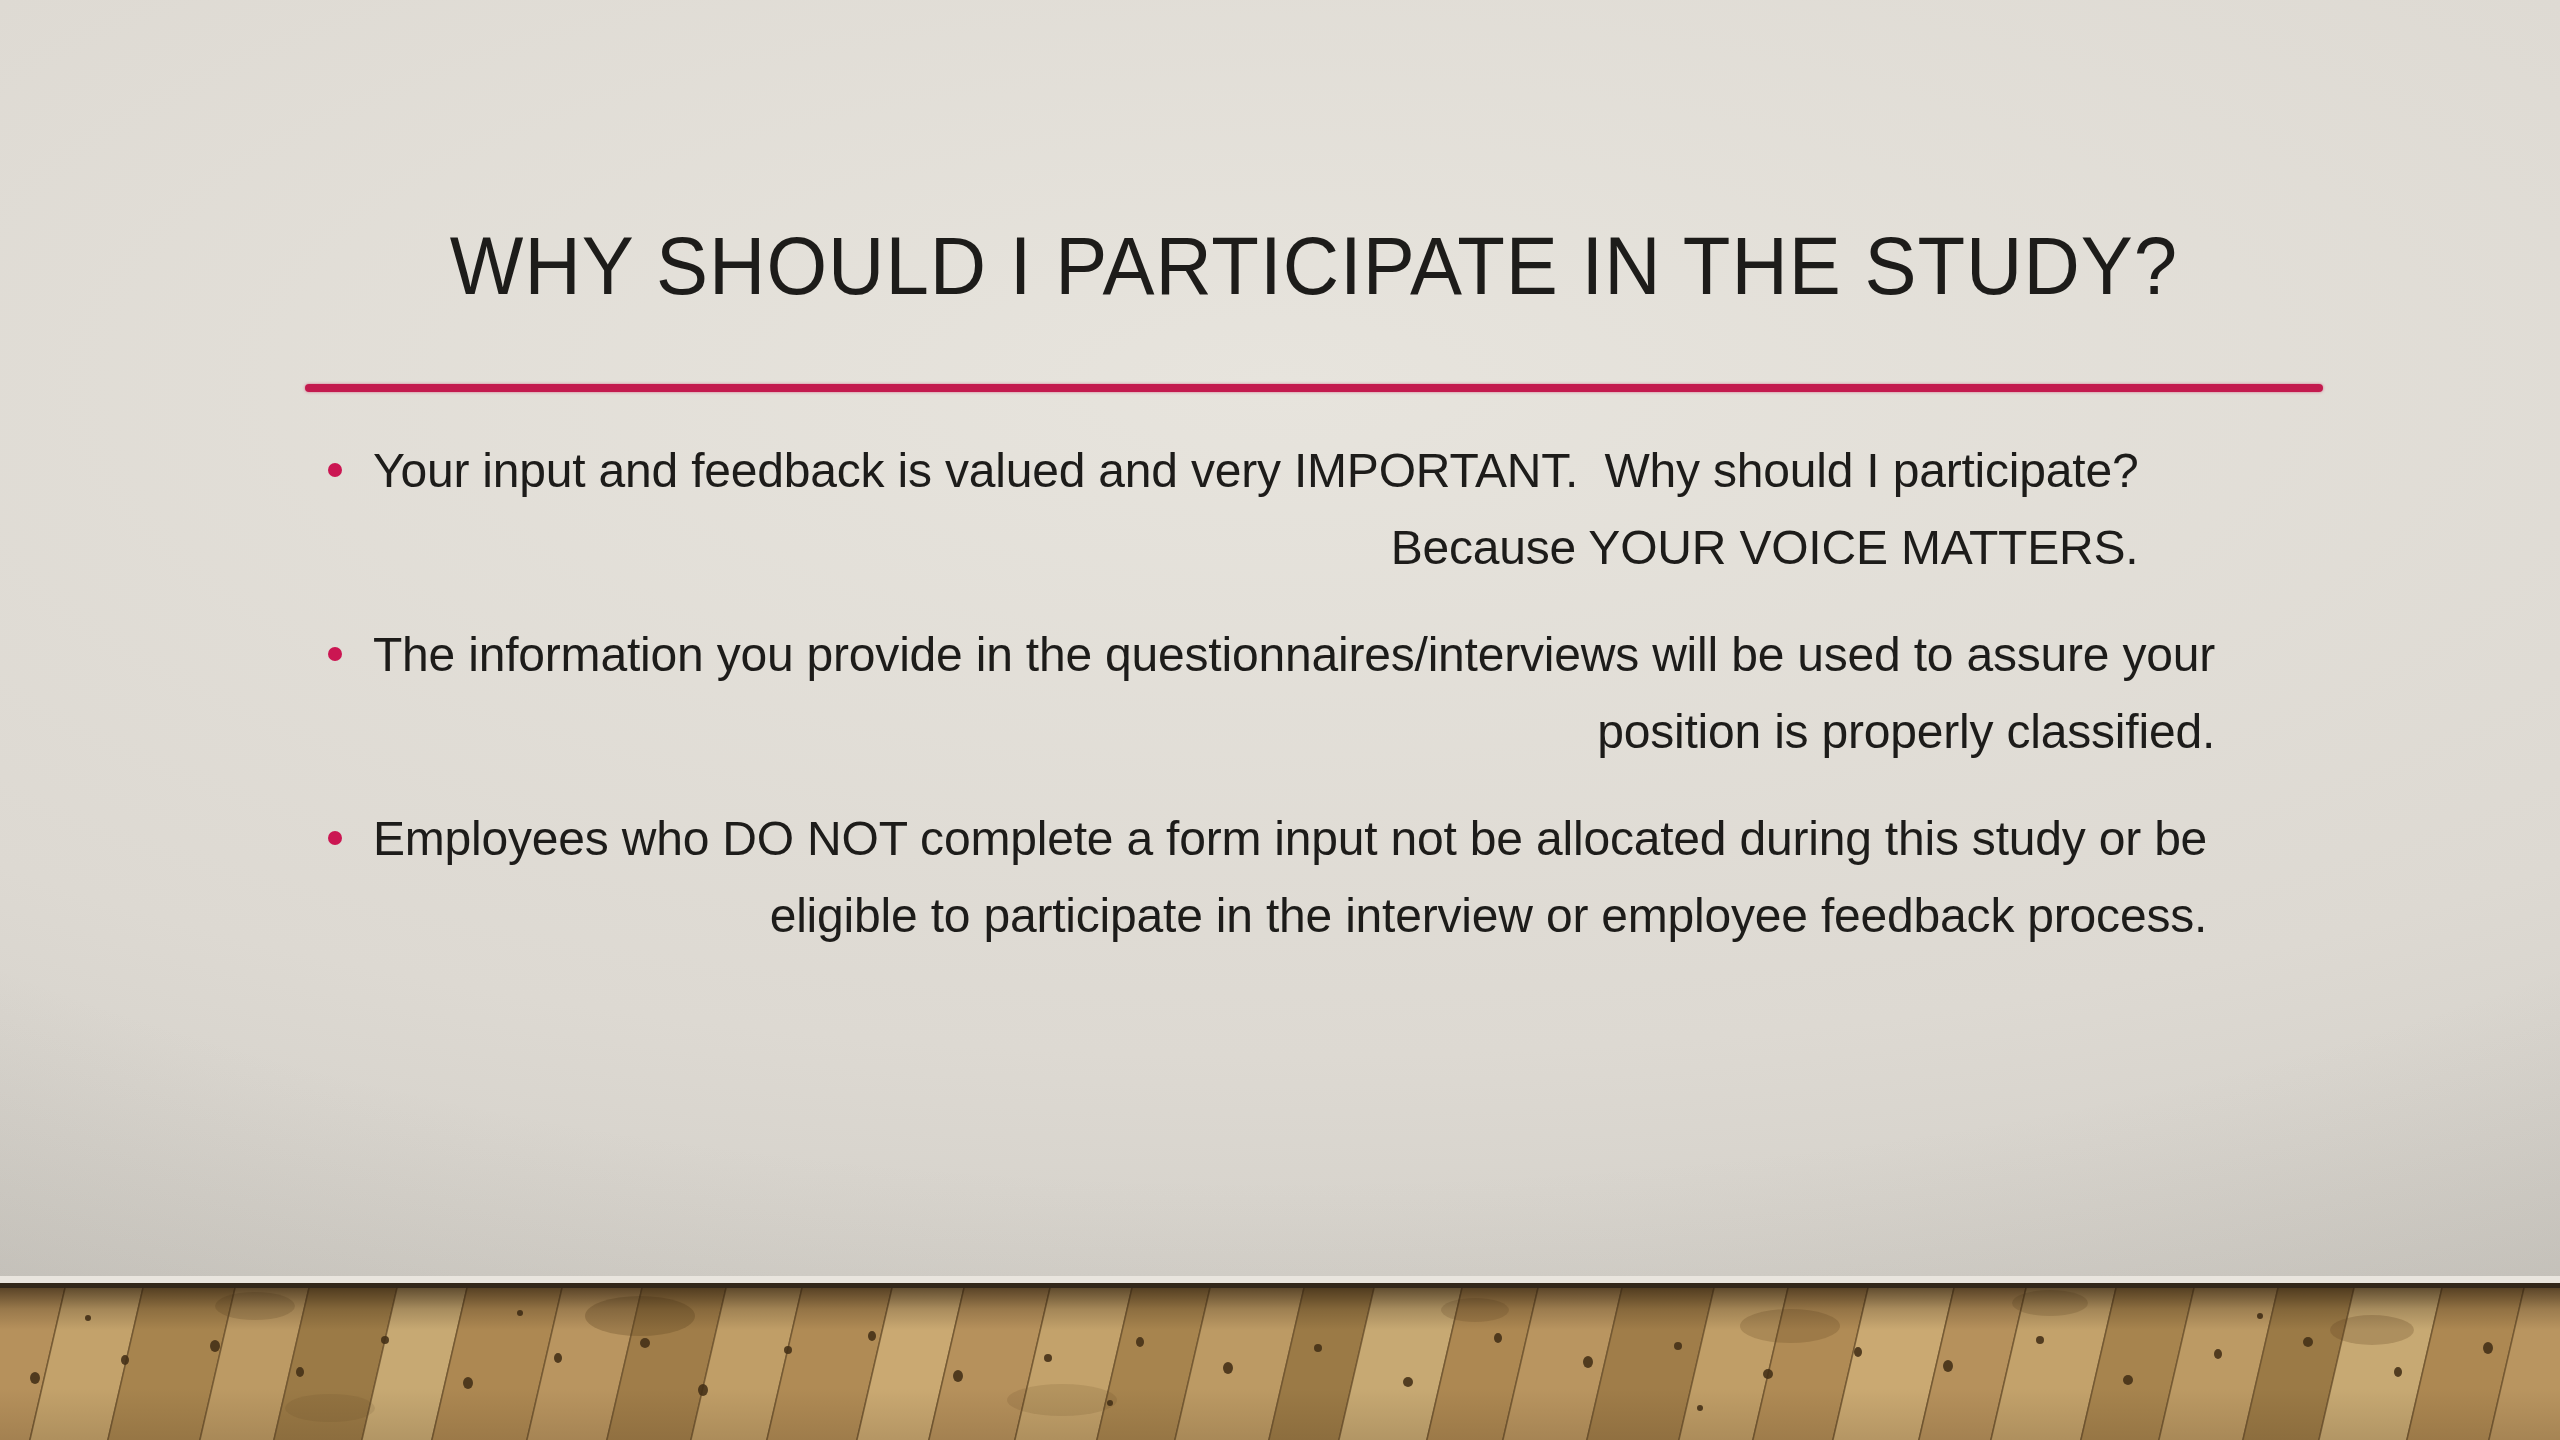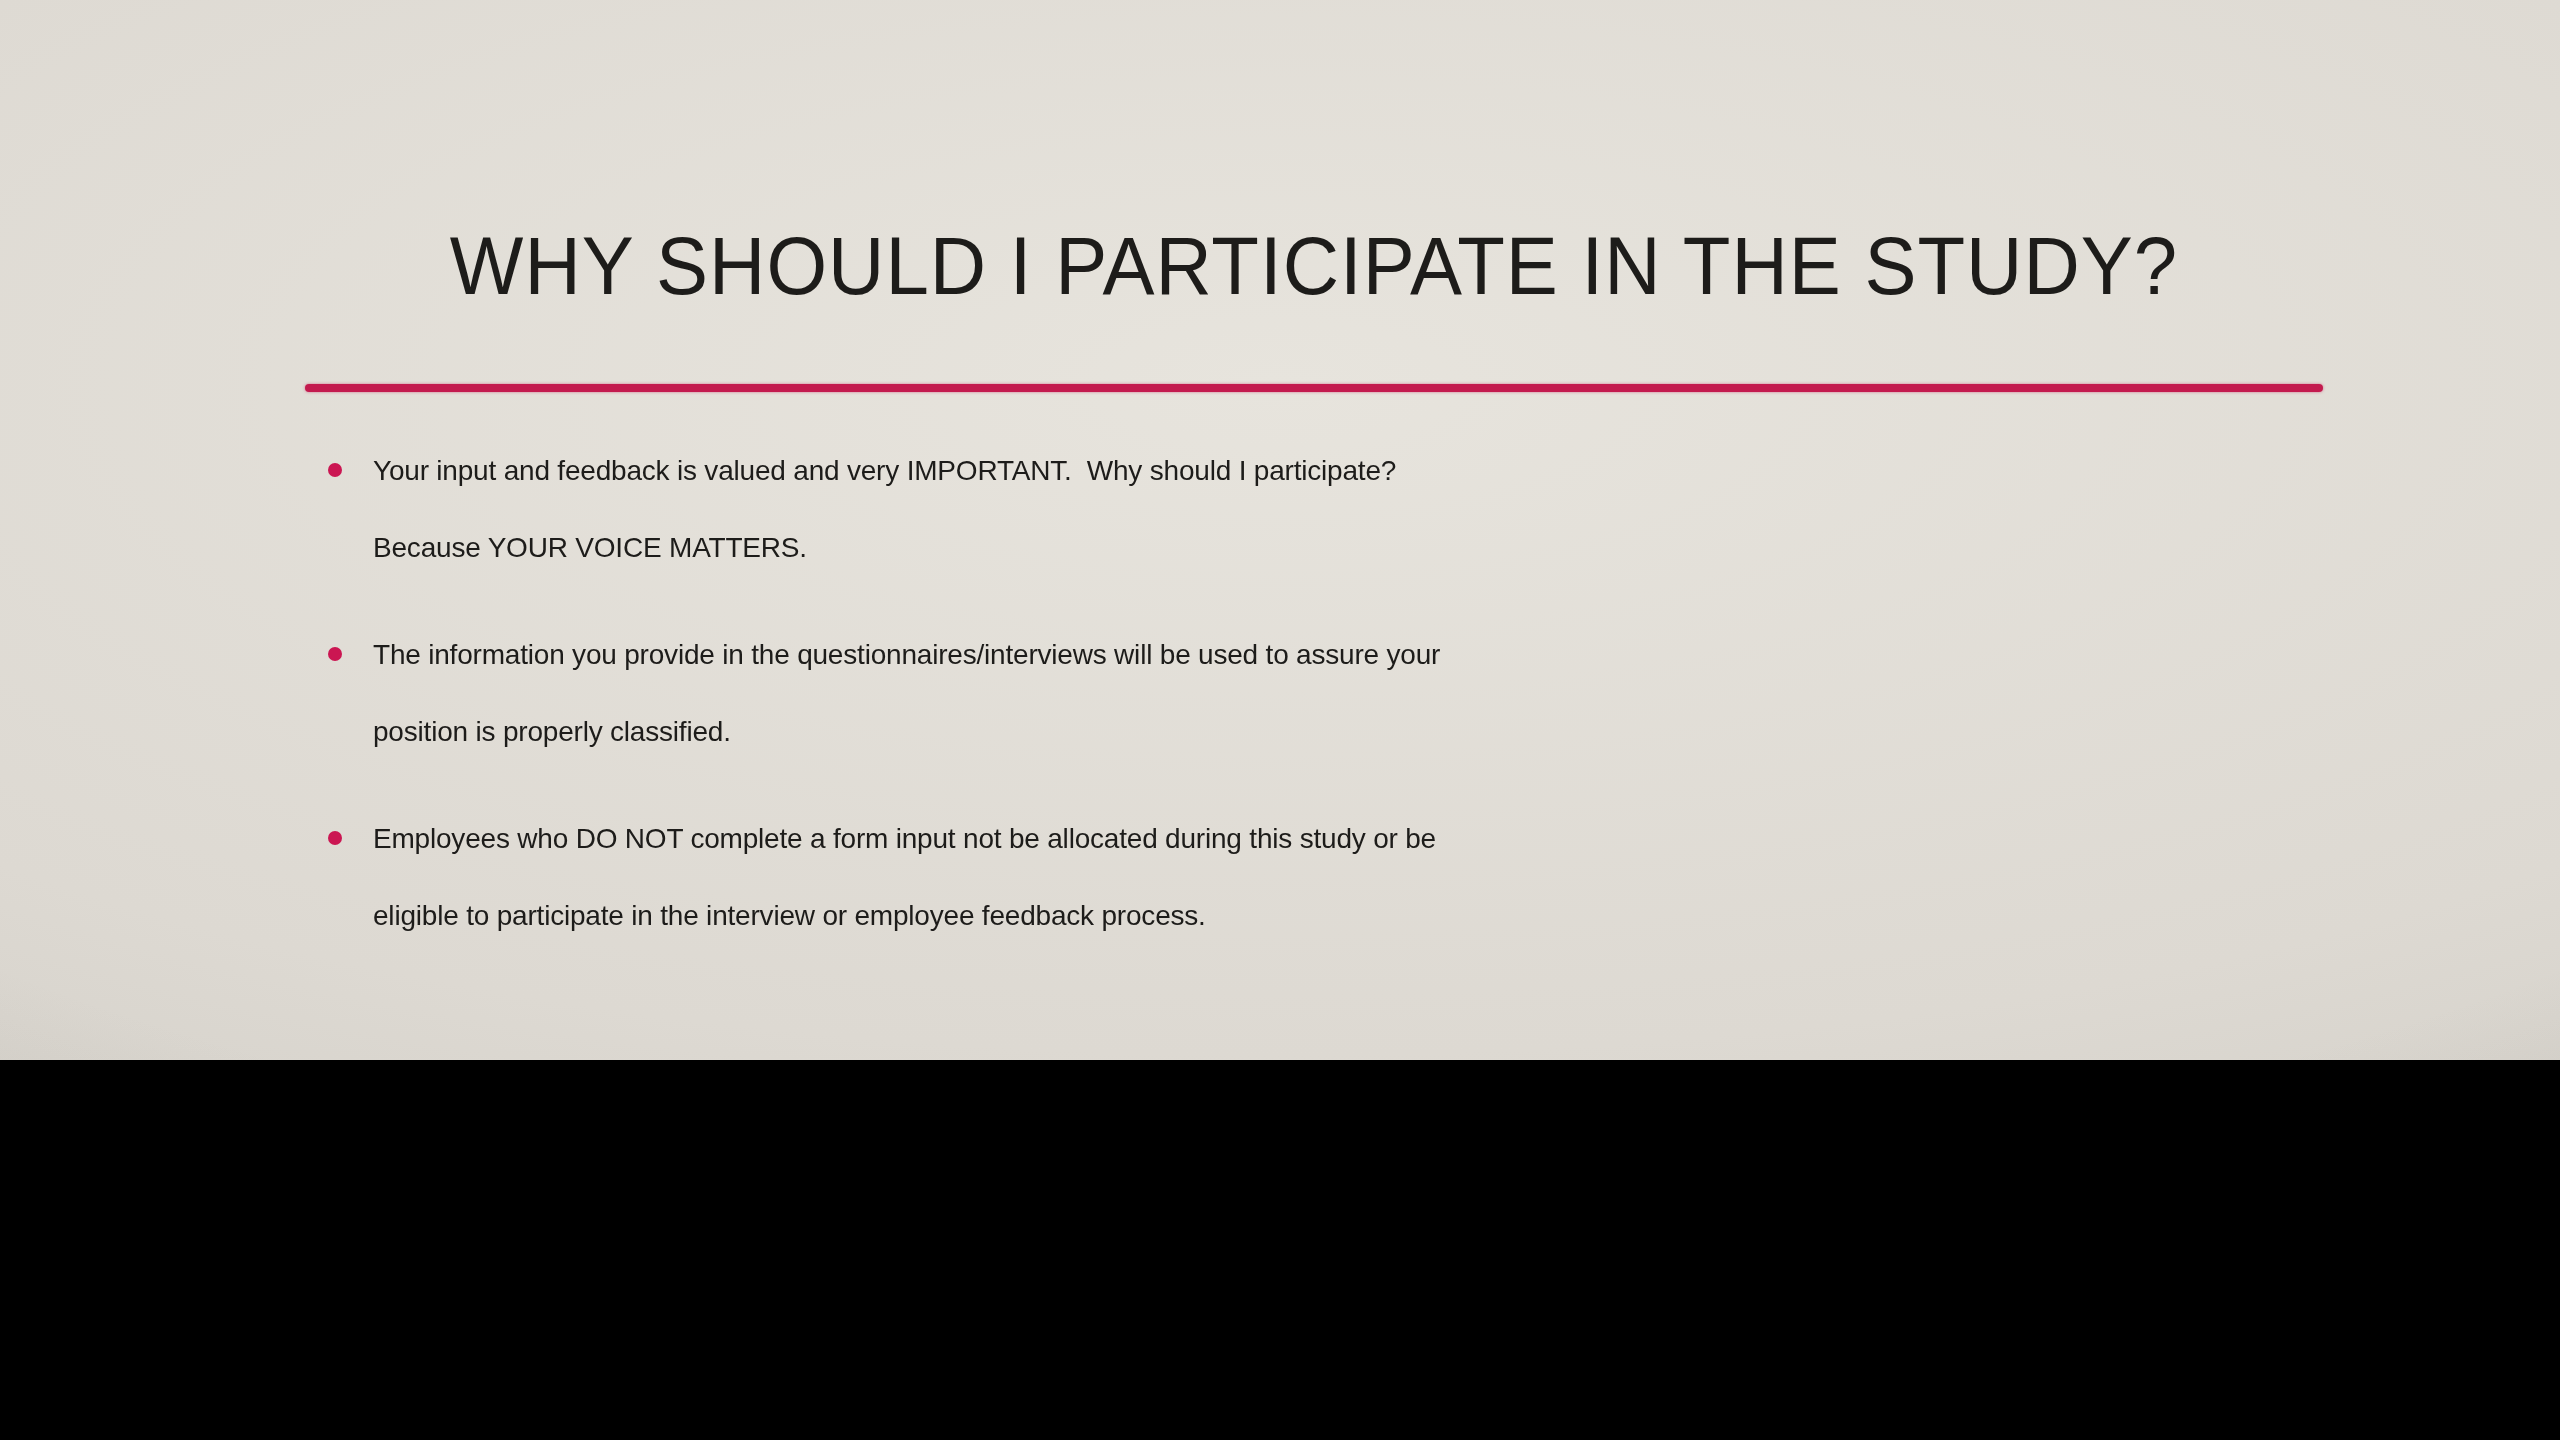--- a/index.html
+++ b/index.html
@@ -1,18 +1,18 @@
 <!DOCTYPE html>
 <html style="--accent-line: #c31a4e; --bullet-dot: #cb1652; --text: #1d1c1a; --wall-center: #e7e4dd; --wall-edge: #c9c6bf; --floor-wood: #b6915c;"><head>
 <meta charset="utf-8">
 <style>
   html, body { margin: 0; padding: 0; background: #000; }
   .stage {
     position: relative;
-    width: 2560px; height: 1060px;
+    width: 2560px; height: 1440px;
     overflow: hidden;
     font-family: "Liberation Sans", sans-serif;
   }
   
   .wall {
     position: absolute; left: 0; top: 0;
     width: 2560px; height: 1283px;
     background:
       radial-gradient(ellipse 130% 95% at 50% 30%,
         var(--wall-center, #e7e4dd) 0%,
@@ -60,25 +60,26 @@
   }
   .dot {
     flex: 0 0 auto;
     width: 14px; height: 14px;
     margin: 31px 31px 0 23px;
     border-radius: 50%;
     background: var(--bullet-dot, #cb1652);
   }
   .btext {
     margin: 0;
-    font-size: 28px;
+    font-size: 48px;
     line-height: 77px;
     letter-spacing: -0.2px;
     color: var(--text, #1d1c1a);
     white-space: pre-wrap;
+    text-align: right;
   }
   
   .baseboard-light {
     position: absolute; left: 0; top: 1276px;
     width: 2560px; height: 7px;
     background: #e9e5de;
   }
   .floor-edge {
     position: absolute; left: 0; top: 1283px;
     width: 2560px; height: 5px;

